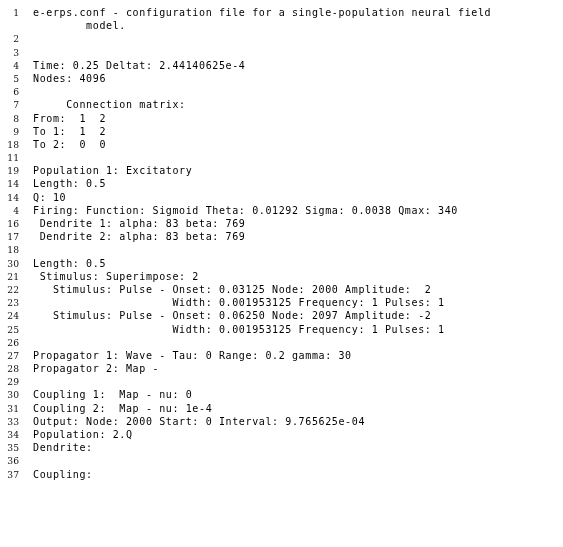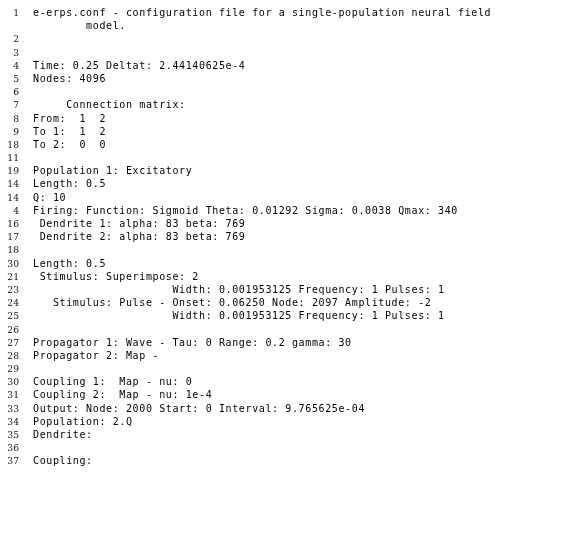--- a/index.html
+++ b/index.html
@@ -81,20 +81,21 @@
       <div class="code-line"><span class="lineno">11</span><span class="codetext"></span></div>
       <div class="code-line"><span class="lineno">19</span><span class="codetext">Population 1: Excitatory</span></div>
       <div class="code-line"><span class="lineno">14</span><span class="codetext">Length: 0.5</span></div>
       <div class="code-line"><span class="lineno">14</span><span class="codetext">Q: 10</span></div>
       <div class="code-line"><span class="lineno">4</span><span class="codetext">Firing: Function: Sigmoid Theta: 0.01292 Sigma: 0.0038 Qmax: 340</span></div>
       <div class="code-line"><span class="lineno">16</span><span class="codetext"> Dendrite 1: alpha: 83 beta: 769</span></div>
       <div class="code-line"><span class="lineno">17</span><span class="codetext"> Dendrite 2: alpha: 83 beta: 769</span></div>
       <div class="code-line"><span class="lineno">18</span><span class="codetext"></span></div>
       <div class="code-line"><span class="lineno">30</span><span class="codetext">Length: 0.5</span></div>
       <div class="code-line"><span class="lineno">21</span><span class="codetext"> Stimulus: Superimpose: 2</span></div>
+      <div class="code-line"><span class="lineno">22</span><span class="codetext">   Stimulus: Pulse - Onset: 0.03125 Node: 2000 Amplitude:  2</span></div>
       <div class="code-line"><span class="lineno">23</span><span class="codetext">                     Width: 0.001953125 Frequency: 1 Pulses: 1</span></div>
       <div class="code-line"><span class="lineno">24</span><span class="codetext">   Stimulus: Pulse - Onset: 0.06250 Node: 2097 Amplitude: -2</span></div>
       <div class="code-line"><span class="lineno">25</span><span class="codetext">                     Width: 0.001953125 Frequency: 1 Pulses: 1</span></div>
       <div class="code-line"><span class="lineno">26</span><span class="codetext"></span></div>
       <div class="code-line"><span class="lineno">27</span><span class="codetext">Propagator 1: Wave - Tau: 0 Range: 0.2 gamma: 30</span></div>
       <div class="code-line"><span class="lineno">28</span><span class="codetext">Propagator 2: Map -</span></div>
       <div class="code-line"><span class="lineno">29</span><span class="codetext"></span></div>
       <div class="code-line"><span class="lineno">30</span><span class="codetext">Coupling 1:  Map - nu: 0</span></div>
       <div class="code-line"><span class="lineno">31</span><span class="codetext">Coupling 2:  Map - nu: 1e-4</span></div>
       <div class="code-line"><span class="lineno">33</span><span class="codetext">Output: Node: 2000 Start: 0 Interval: 9.765625e-04</span></div>

